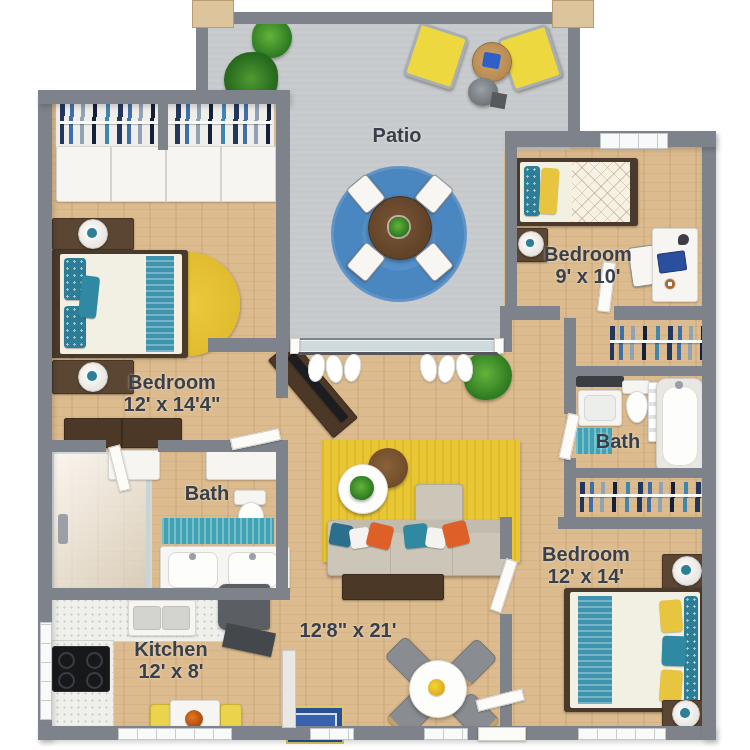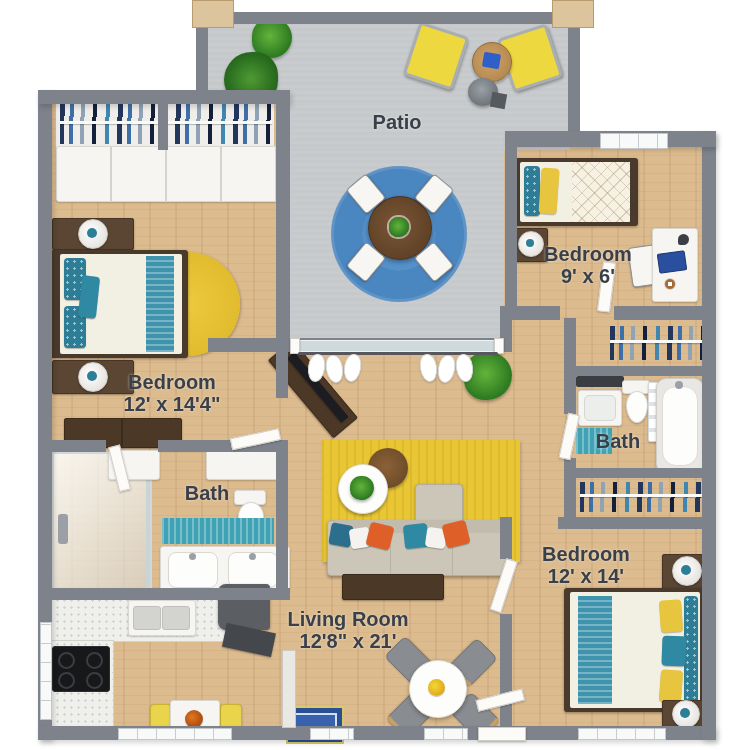--- a/index.html
+++ b/index.html
@@ -255,42 +255,45 @@
   <div class="door" style="left:230px;top:428px;width:48px;height:10px;transform:rotate(-12deg);transform-origin:right center;"></div>
   <div class="door" style="left:108px;top:446px;width:10px;height:44px;transform:rotate(-14deg);transform-origin:top center;"></div>
   <div class="door" style="left:600px;top:262px;width:11px;height:48px;transform:rotate(7deg);"></div>
   <div class="door" style="left:568px;top:414px;width:10px;height:44px;transform:rotate(12deg);transform-origin:top center;"></div>
   <div class="door" style="left:506px;top:560px;width:10px;height:52px;transform:rotate(18deg);transform-origin:top center;"></div>
   <div class="door" style="left:477px;top:700px;width:46px;height:10px;transform:rotate(-14deg);transform-origin:left center;"></div>
   <div class="door" style="left:478px;top:727px;width:46px;height:12px;"></div>
   <div class="post" style="left:192px;top:0;width:40px;height:26px;"></div>
   <div class="post" style="left:552px;top:0;width:40px;height:26px;"></div>
 
-  <div class="room-label" style="left:397px;top:123px;">
+  <div class="room-label" style="left:397px;top:136px;">
     <div class="rname">Patio</div>
 
   </div>
   <div class="room-label" style="left:172px;top:394px;">
     <div class="rname">Bedroom</div>
     <div class="rdims">12' x 14'4"</div>
   </div>
   <div class="room-label" style="left:588px;top:266px;">
     <div class="rname">Bedroom</div>
-    <div class="rdims">9' x 6'</div>
+    <div class="rdims">9' x 10'</div>
   </div>
   <div class="room-label" style="left:618px;top:442px;">
     <div class="rname">Bath</div>
 
   </div>
   <div class="room-label" style="left:586px;top:566px;">
     <div class="rname">Bedroom</div>
     <div class="rdims">12' x 14'</div>
   </div>
   <div class="room-label" style="left:207px;top:494px;">
     <div class="rname">Bath</div>
 
   </div>
+  <div class="room-label" style="left:171px;top:661px;">
+    <div class="rname">Kitchen</div>
+    <div class="rdims">12' x 8'</div>
+  </div>
   <div class="room-label" style="left:348px;top:631px;">
-    <div class="rname">Living Room</div>
     <div class="rdims">12'8" x 21'</div>
   </div>
 
 </div>
 
 </body></html>

